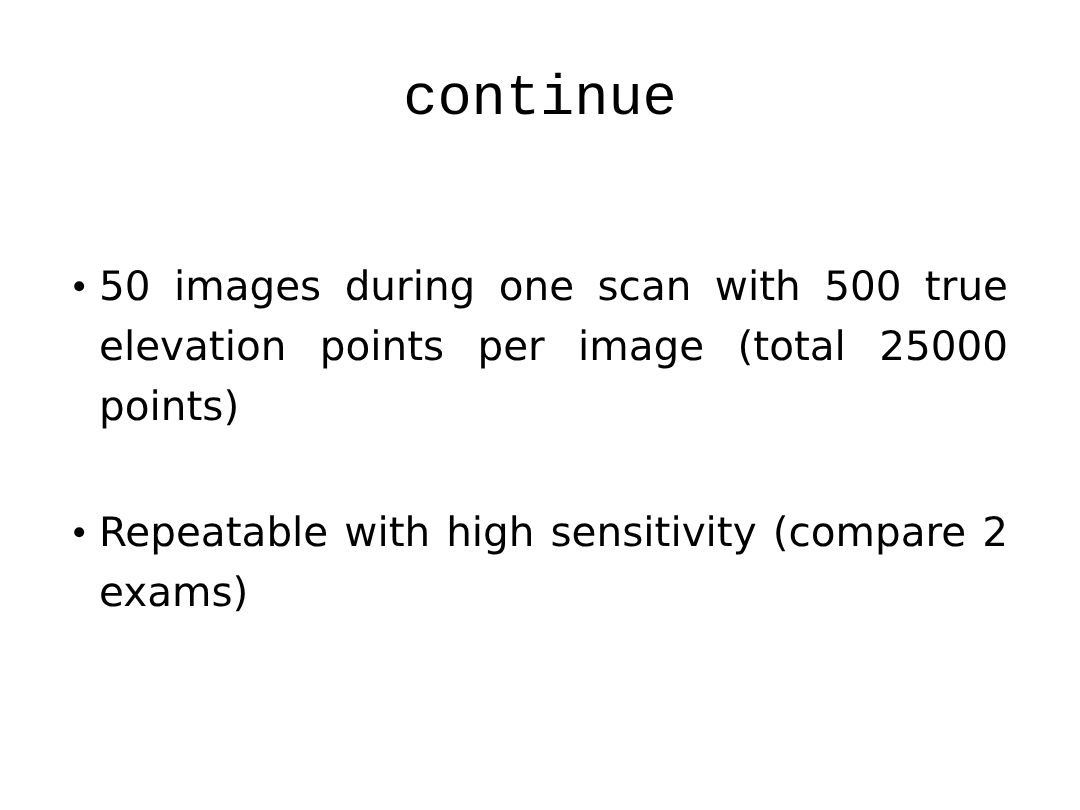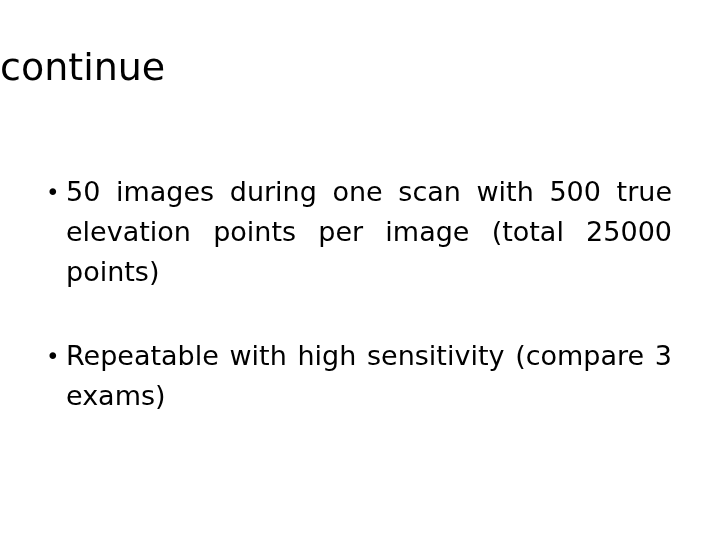--- a/index.html
+++ b/index.html
@@ -25,26 +25,28 @@
     height: 540px;
     background: #ffffff;
   }
 
   
   .slide-title {
     position: absolute;
     left: 0;
     top: 44px;
     width: 720px;
+    text-align: center;
     font-size: 38px;
     line-height: 46px;
     font-weight: 400;
     letter-spacing: 0px;
     color: #000000;
     white-space: pre;
+    font-family: Liberation Mono, monospace;
   }
 
   
   .body-area {
     position: absolute;
     left: 40px;
     top: 172px;
     width: 632px;
   }
 
@@ -94,17 +96,17 @@
 
   <div class="body-area">
 
     <div class="bullet-item">
       <span class="bullet-marker">•</span>
       <span class="bullet-text">50  images during one scan with 500 true elevation points per image (total 25000 points)</span>
     </div>
 
     <div class="bullet-item">
       <span class="bullet-marker">•</span>
-      <span class="bullet-text">Repeatable with high sensitivity (compare 3 exams)</span>
+      <span class="bullet-text">Repeatable with high sensitivity (compare 2 exams)</span>
     </div>
 
   </div>
 </div>
 
 </body></html>

